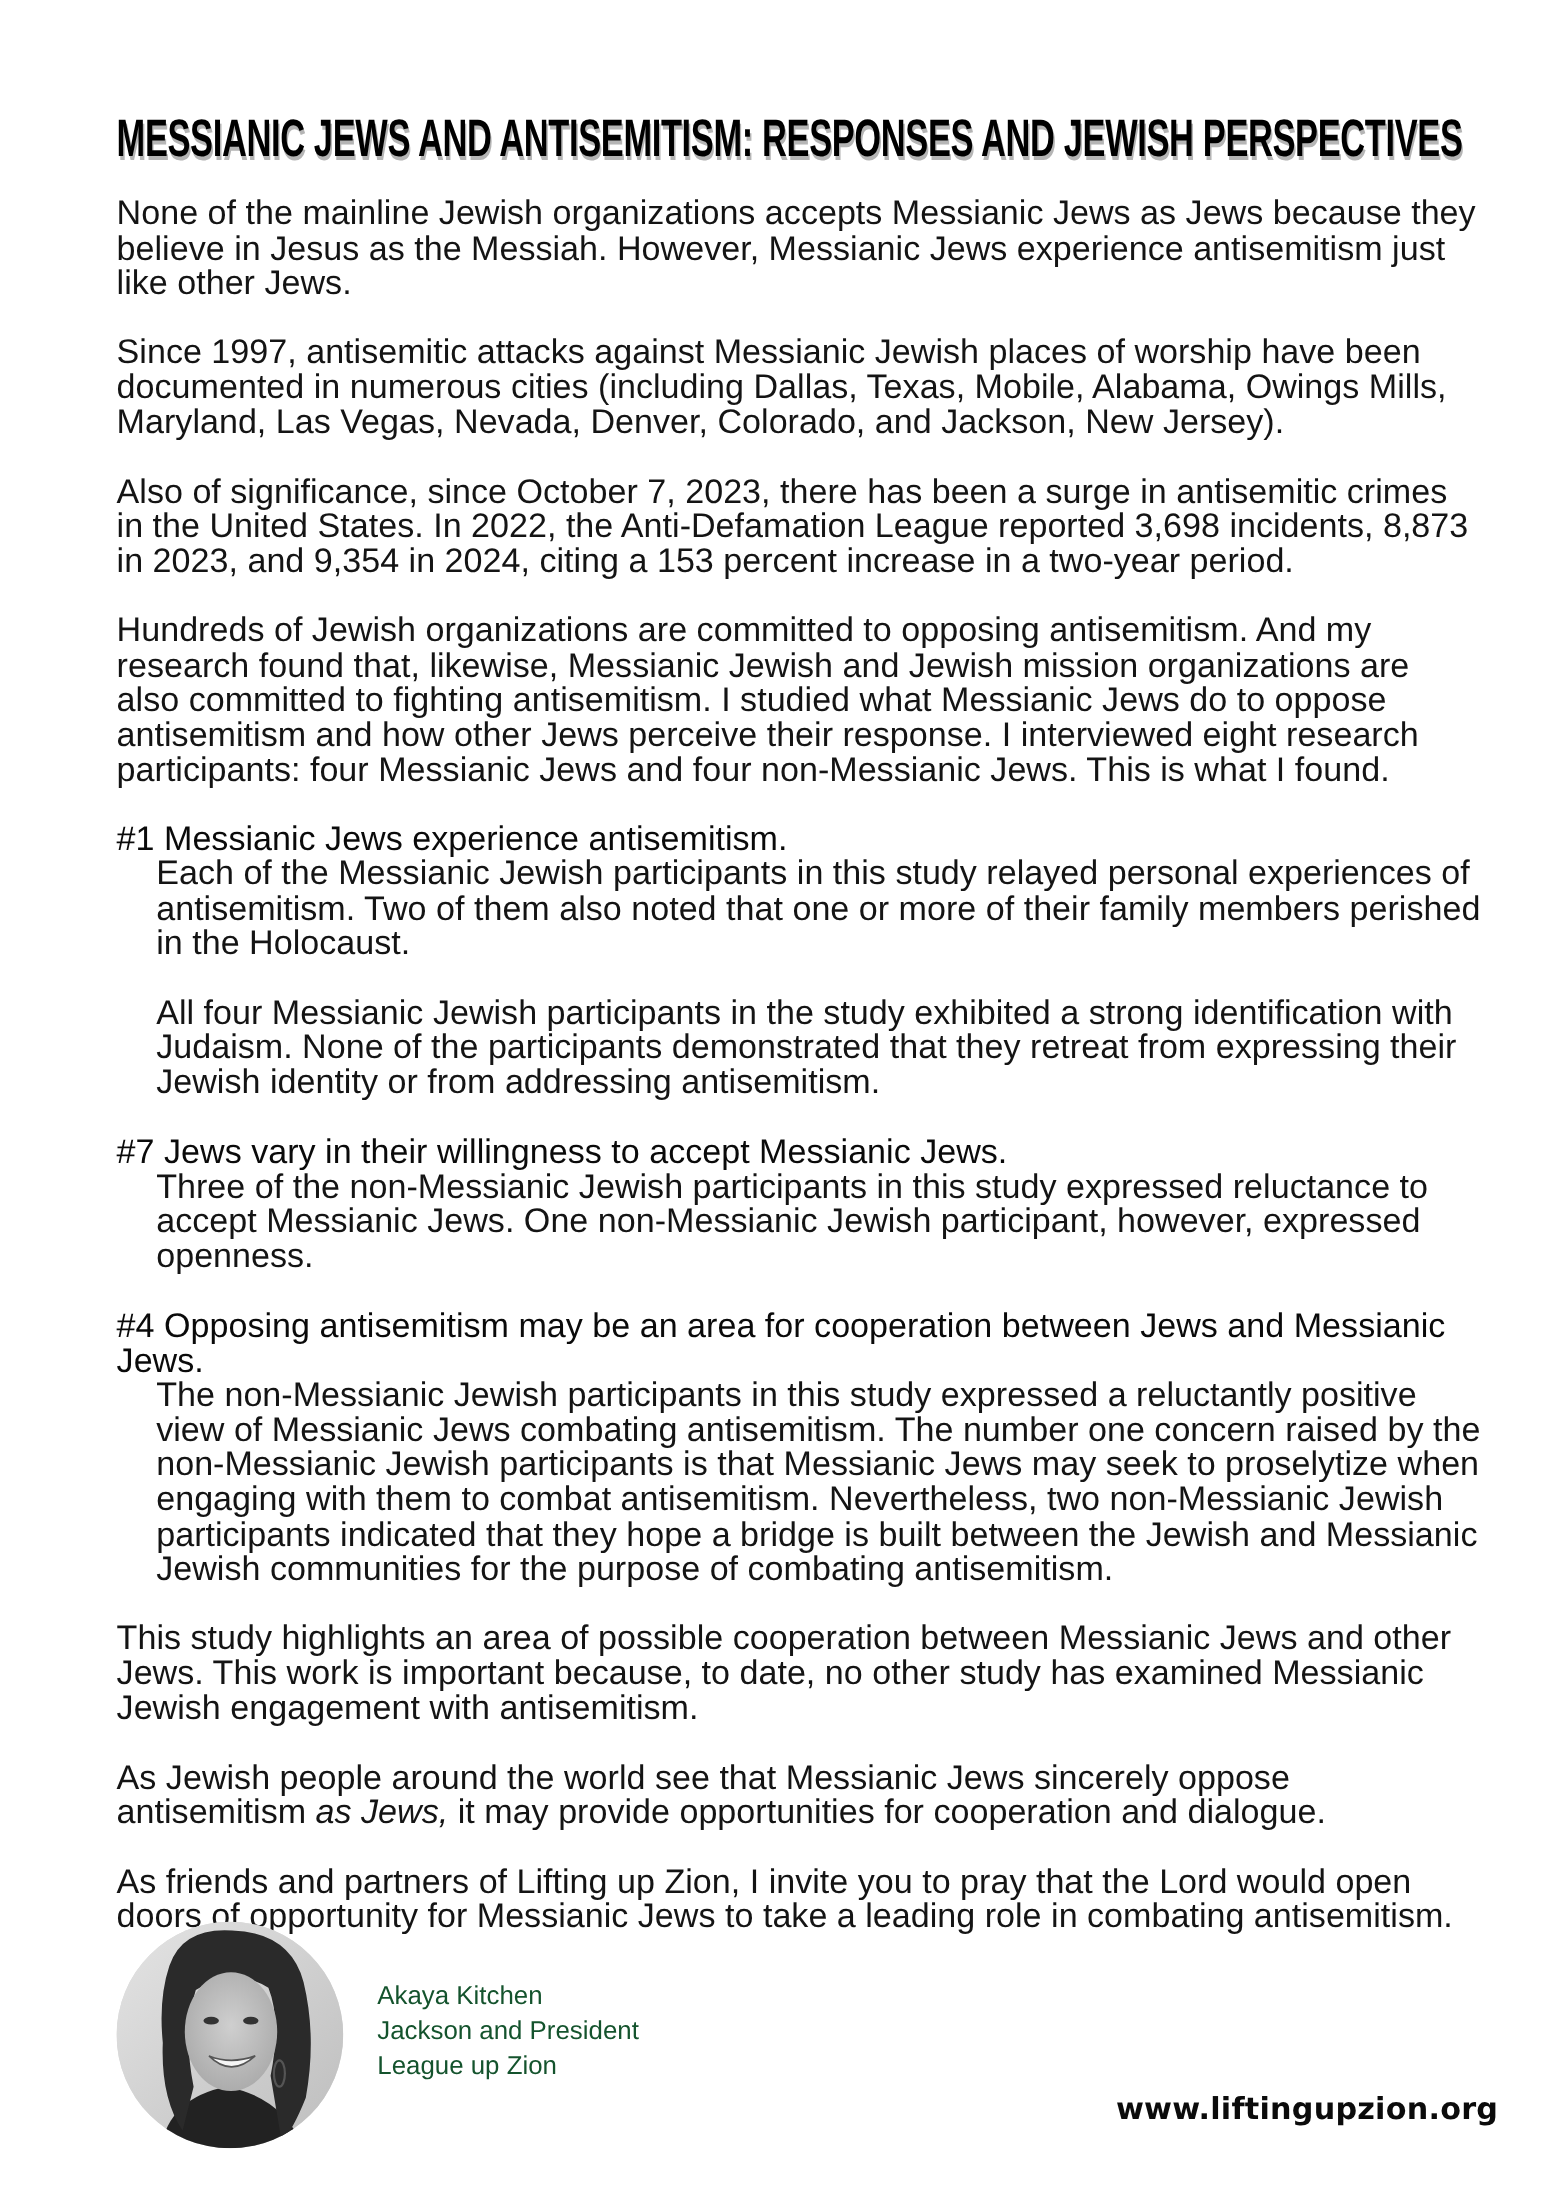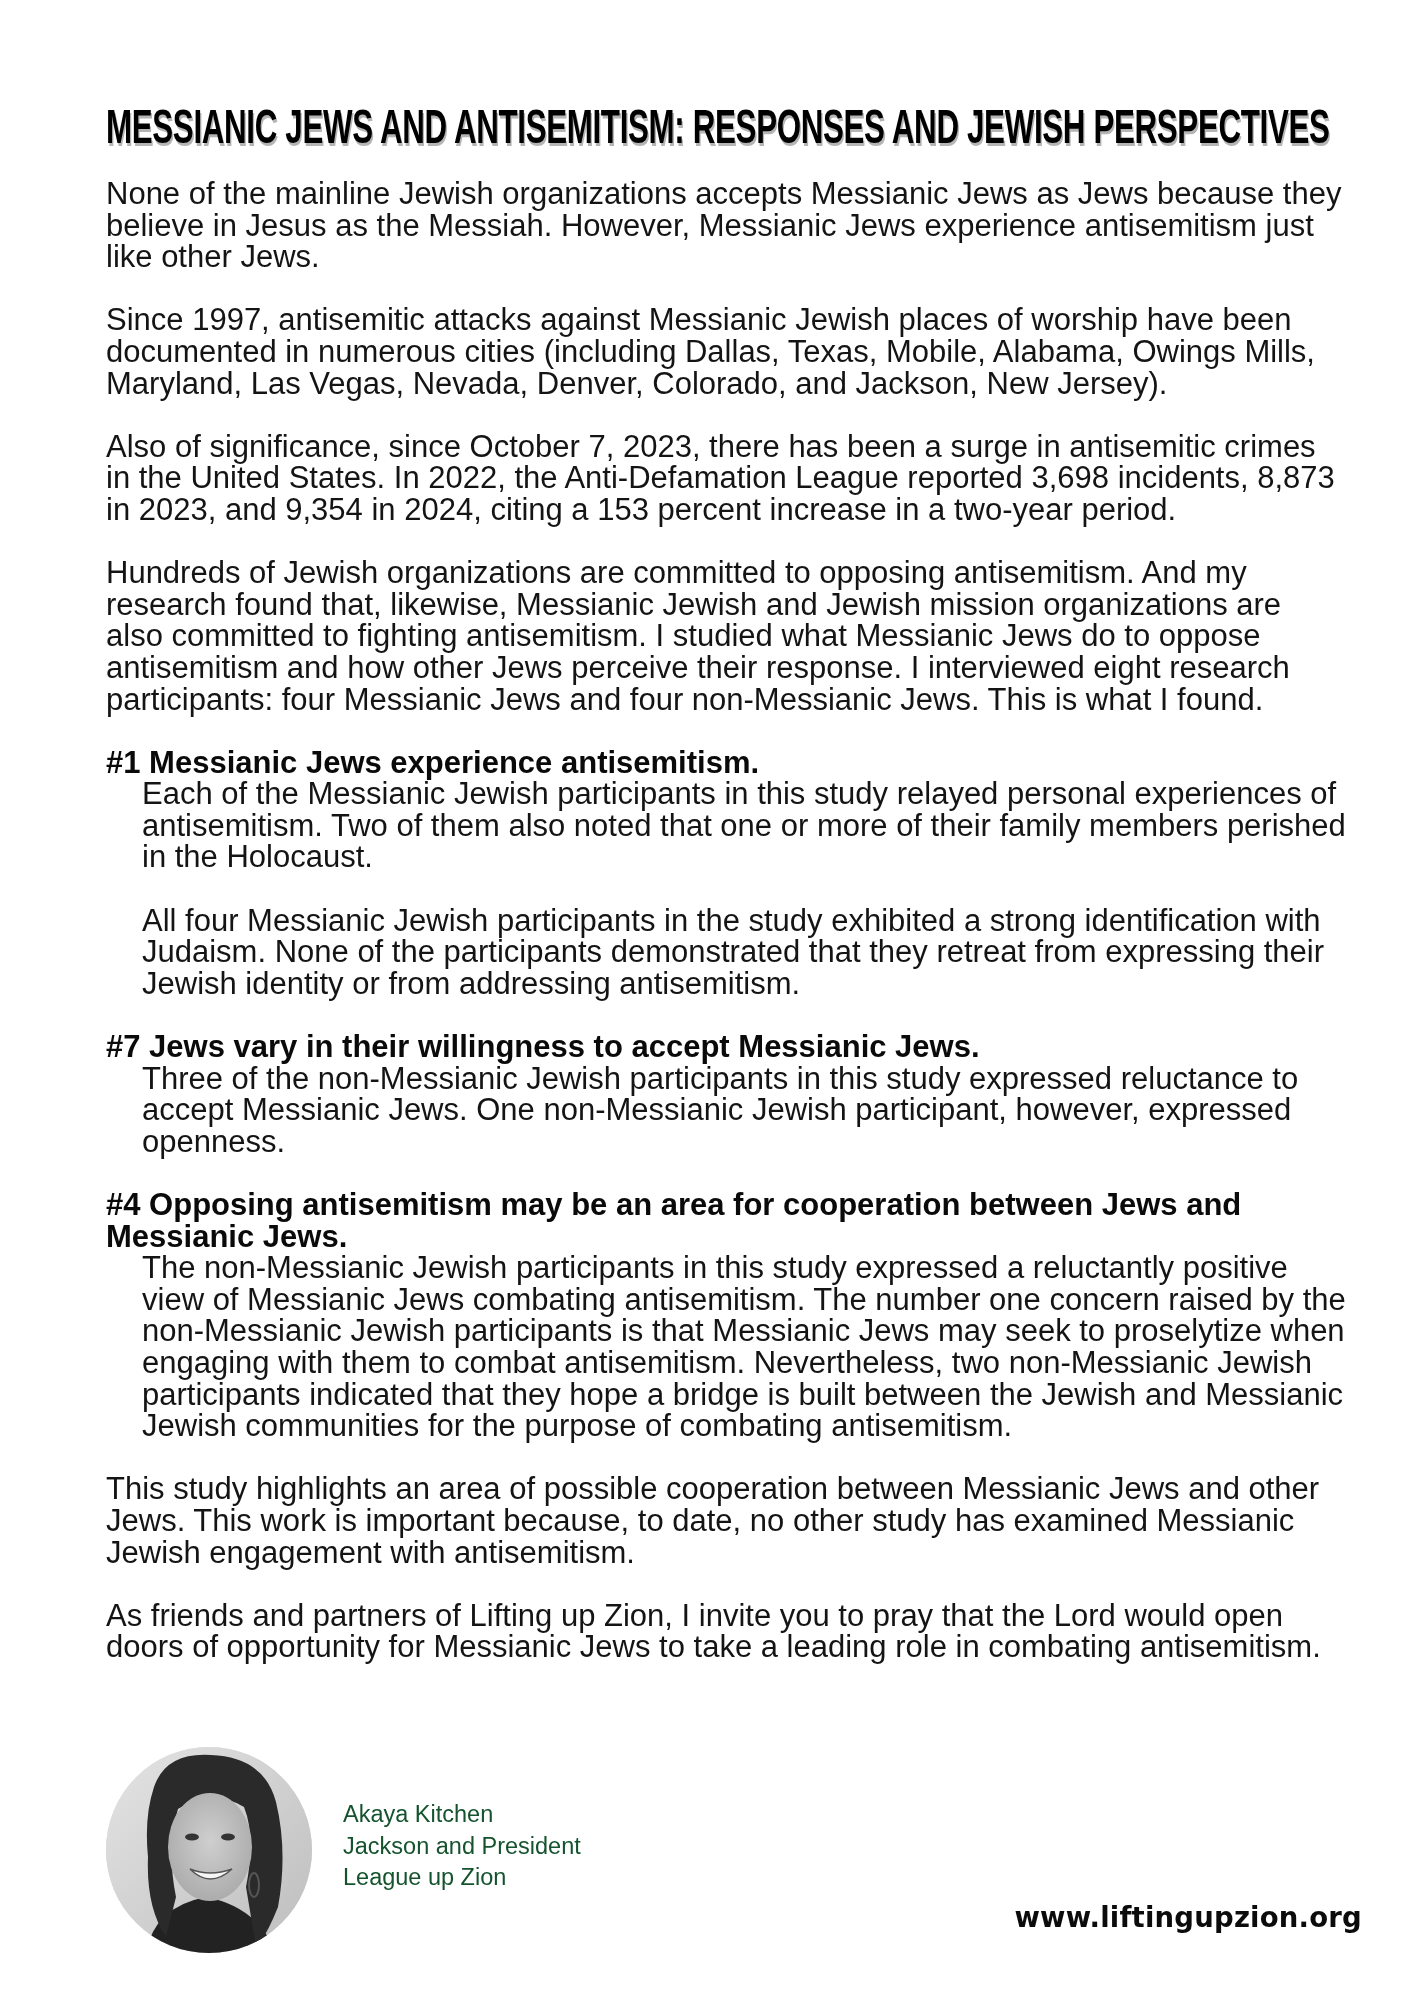--- a/index.html
+++ b/index.html
@@ -49,21 +49,21 @@
       color: #141414;
     }
     .para {
       margin: 0 0 31.6px 0;
     }
     .finding {
       margin: 0 0 31.6px 0;
     }
     .finding-title {
       display: block;
-      font-weight: 700;
+      font-weight: 400;
       color: #0a0a0a;
     }
     .finding-text {
       display: block;
       margin-left: 36px;
     }
     em.as-jews {
       font-style: italic;
     }
     .author {
@@ -142,20 +142,21 @@
       <span class="finding-text">Three of the non-Messianic Jewish participants in this study expressed reluctance to accept Messianic Jews. One non-Messianic Jewish participant, however, expressed openness.</span>
     </div>
 
     <div class="finding">
       <span class="finding-title">#4 Opposing antisemitism may be an area for cooperation between Jews and Messianic Jews.</span>
       <span class="finding-text">The non-Messianic Jewish participants in this study expressed a reluctantly positive view of Messianic Jews combating antisemitism. The number one concern raised by the non-Messianic Jewish participants is that Messianic Jews may seek to proselytize when engaging with them to combat antisemitism. Nevertheless, two non-Messianic Jewish participants indicated that they hope a bridge is built between the Jewish and Messianic Jewish communities for the purpose of combating antisemitism.</span>
     </div>
 
     <p class="para">This study highlights an area of possible cooperation between Messianic Jews and other Jews. This work is important because, to date, no other study has examined Messianic Jewish engagement with antisemitism.</p>
 
+    <p class="para"><span>As Jewish people around the world see that Messianic Jews sincerely oppose antisemitism </span><em class="as-jews">as Jews,</em><span> it may provide opportunities for cooperation and dialogue.</span></p>
 
     <p class="para">As friends and partners of Lifting up Zion, I invite you to pray that the Lord would open doors of opportunity for Messianic Jews to take a leading role in combating antisemitism.</p>
   </div>
 </div>
 
 <div class="author">
   <div class="photo" title="Portrait of Akaya Kitchen">
     <svg viewBox="0 0 206 206">
       <defs>
         <linearGradient id="bg" x1="0" y1="0" x2="1" y2="1">

